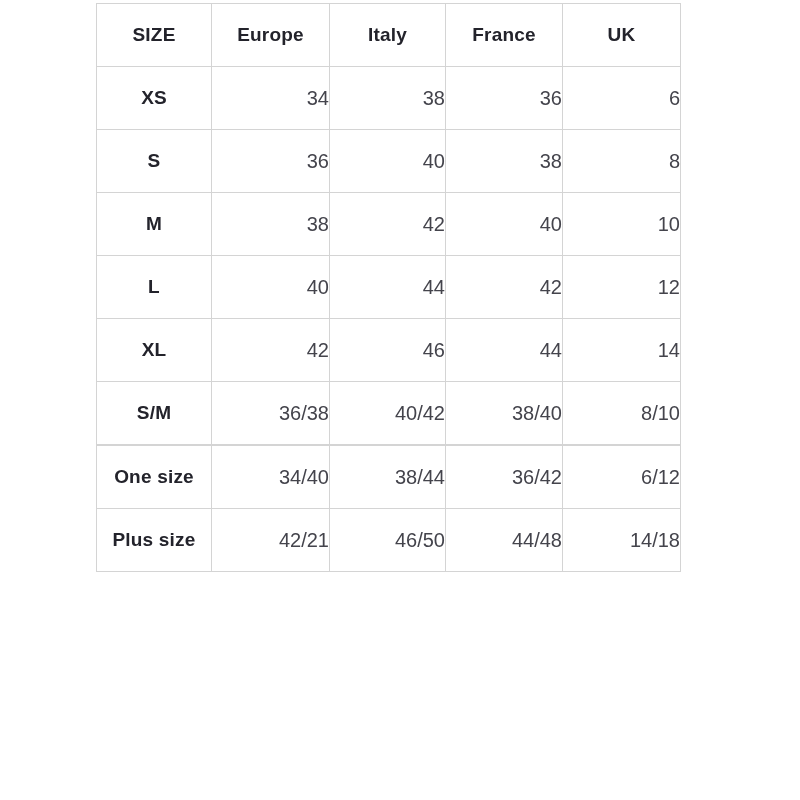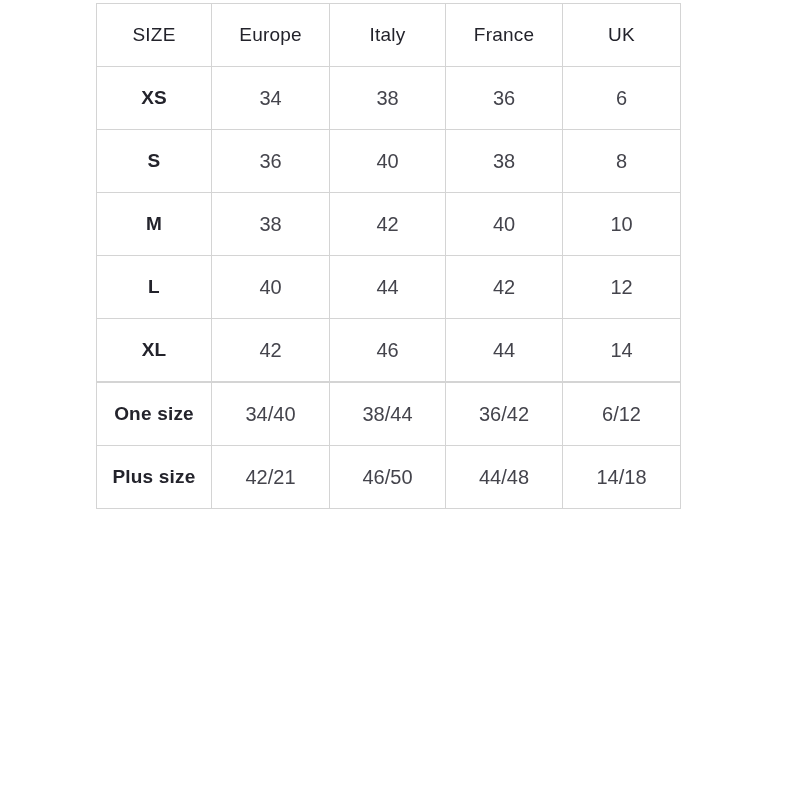--- a/index.html
+++ b/index.html
@@ -23,36 +23,37 @@
   table.size-table th,
   table.size-table td {
     border: 1px solid #d4d4d4;
     height: 62px;
     text-align: center;
     vertical-align: middle;
     padding: 0;
     overflow: hidden;
   }
   table.size-table thead th {
-    font-weight: 400;
+    font-weight: 700;
     font-size: 19px;
     color: #23232b;
     letter-spacing: 0.2px;
   }
   table.size-table tbody th {
     font-weight: 700;
     font-size: 19px;
     color: #23232b;
     letter-spacing: 0.2px;
     text-align: center;
   }
   table.size-table tbody td {
     font-weight: 400;
     font-size: 20px;
     color: #44444c;
+    text-align: right;
   }
   table.table-2 {
   }
 </style>
 </head>
 <body>
 
 <div class="page">
 
   <table class="size-table table-1">
@@ -101,20 +102,27 @@
           <td>42</td>
           <td>12</td>
         </tr>
         <tr>
           <th>XL</th>
           <td>42</td>
           <td>46</td>
           <td>44</td>
           <td>14</td>
         </tr>
+        <tr>
+          <th>S/M</th>
+          <td>36/38</td>
+          <td>40/42</td>
+          <td>38/40</td>
+          <td>8/10</td>
+        </tr>
       </tbody>
   </table>
 
   <table class="size-table table-2">
     <colgroup>
       <col style="width:115px">
       <col style="width:118px">
       <col style="width:116px">
       <col style="width:117px">
       <col style="width:118px">

